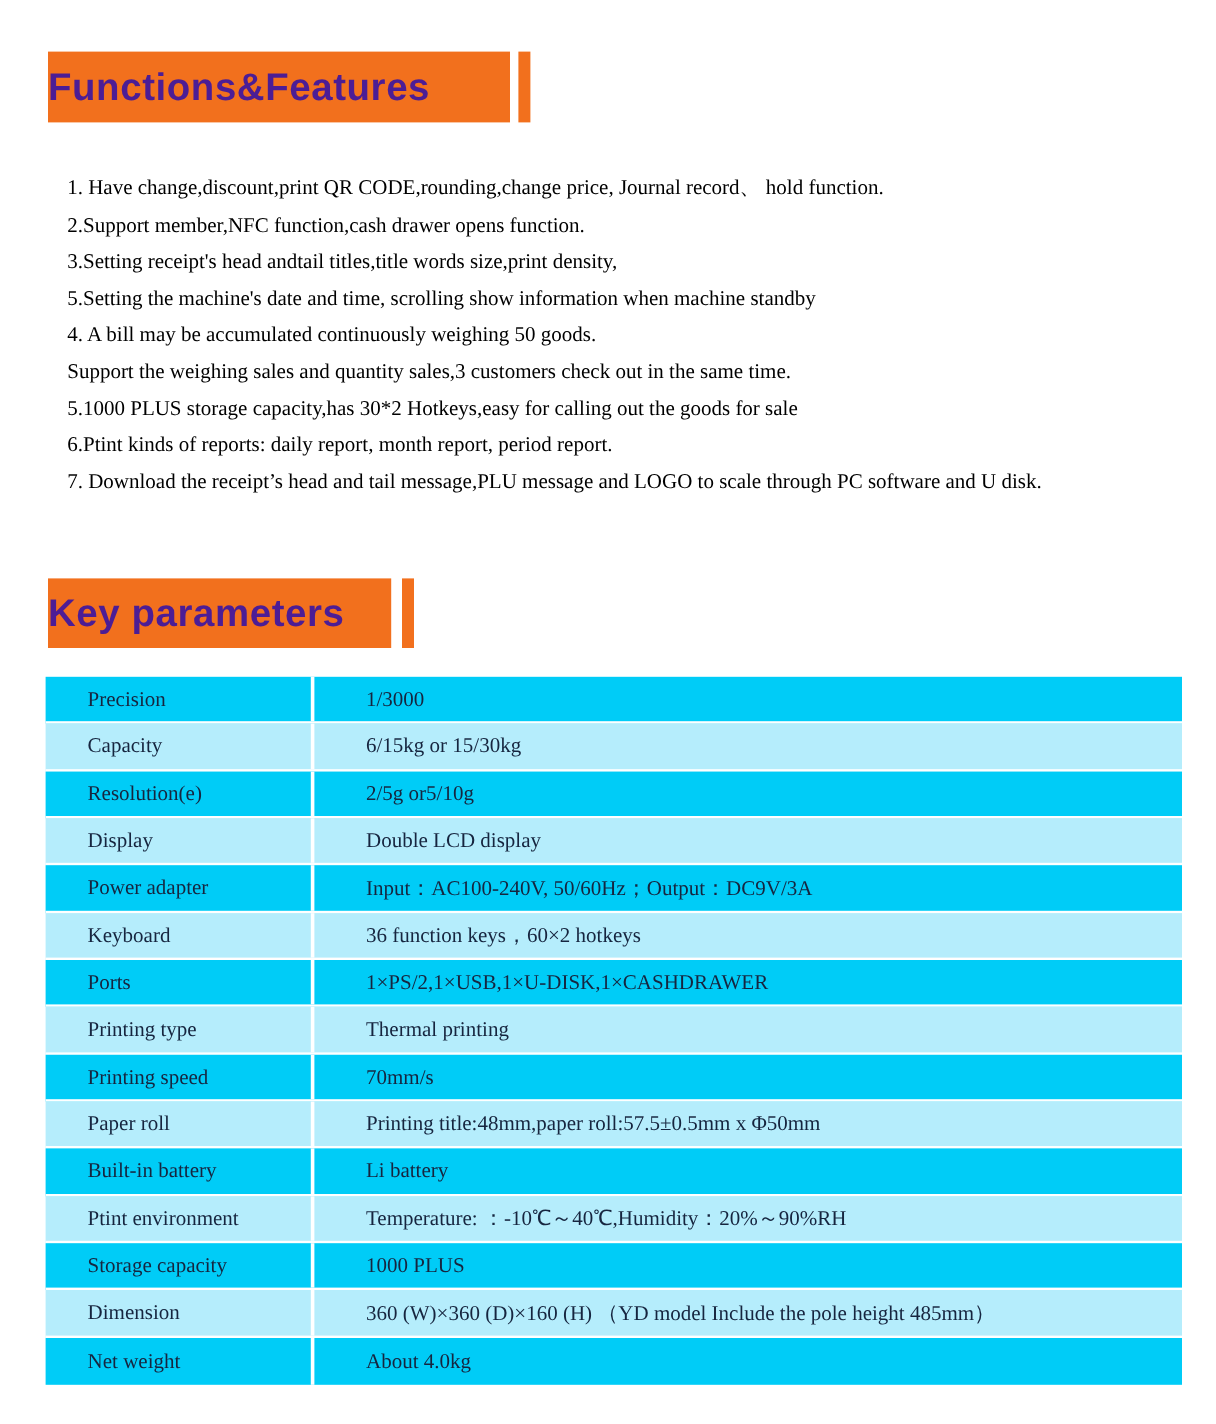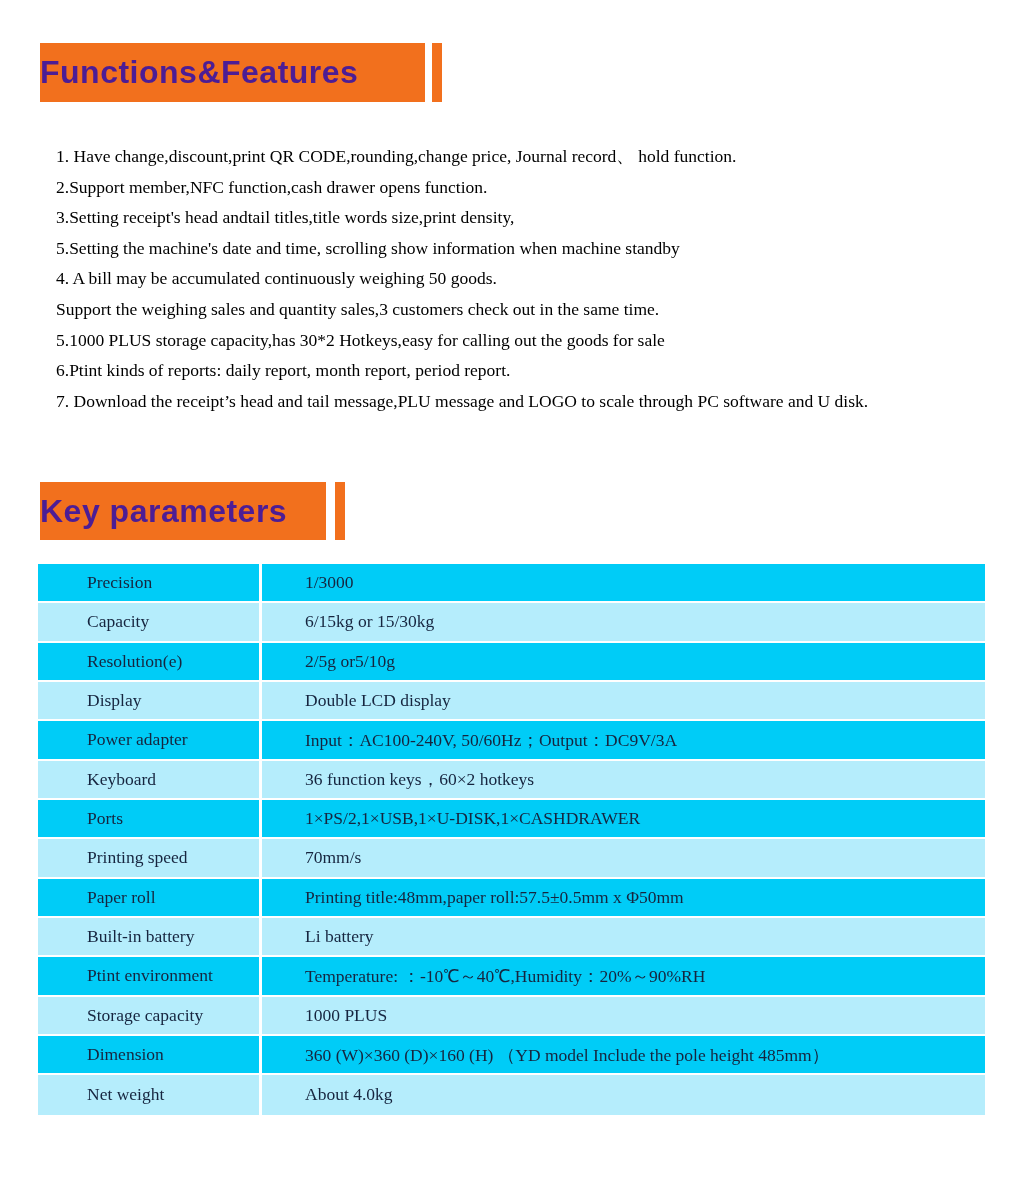--- a/index.html
+++ b/index.html
@@ -45,21 +45,21 @@
     box-sizing:border-box;
     border-bottom:2px solid #ffffff;
   }
   .prow:nth-child(odd){background:#00ccf7;}
   .prow:nth-child(even){background:#b5edfc;}
   .prow:last-child{border-bottom:none;}
   .cell{display:flex;align-items:center;box-sizing:border-box;white-space:nowrap;}
   .cell.label{
     width:224px;
     border-right:3px solid #ffffff;
-    padding-left:49px;
+    padding-left:35px;
   }
   .cell.value{flex:1;padding-left:43px;border-radius:11px;}
 </style>
 </head>
 <body>
 
 <div class="banner" id="features-banner">
   <div class="banner-box">
     <span>Functions&amp;Features</span>
   </div>
@@ -108,20 +108,24 @@
   </div>
   <div class="prow">
     <div class="cell label">Keyboard</div>
     <div class="cell value">36 function keys，60×2 hotkeys</div>
   </div>
   <div class="prow">
     <div class="cell label">Ports</div>
     <div class="cell value">1×PS/2,1×USB,1×U-DISK,1×CASHDRAWER</div>
   </div>
   <div class="prow">
+    <div class="cell label">Printing type</div>
+    <div class="cell value">Thermal printing</div>
+  </div>
+  <div class="prow">
     <div class="cell label">Printing speed</div>
     <div class="cell value">70mm/s</div>
   </div>
   <div class="prow">
     <div class="cell label">Paper roll</div>
     <div class="cell value">Printing title:48mm,paper roll:57.5±0.5mm x Φ50mm</div>
   </div>
   <div class="prow">
     <div class="cell label">Built-in battery</div>
     <div class="cell value">Li battery</div>

